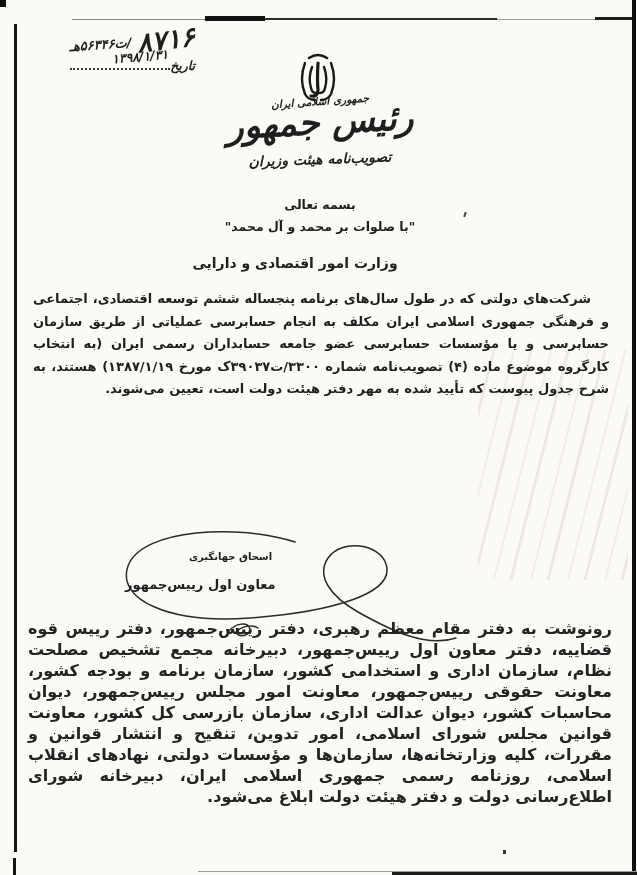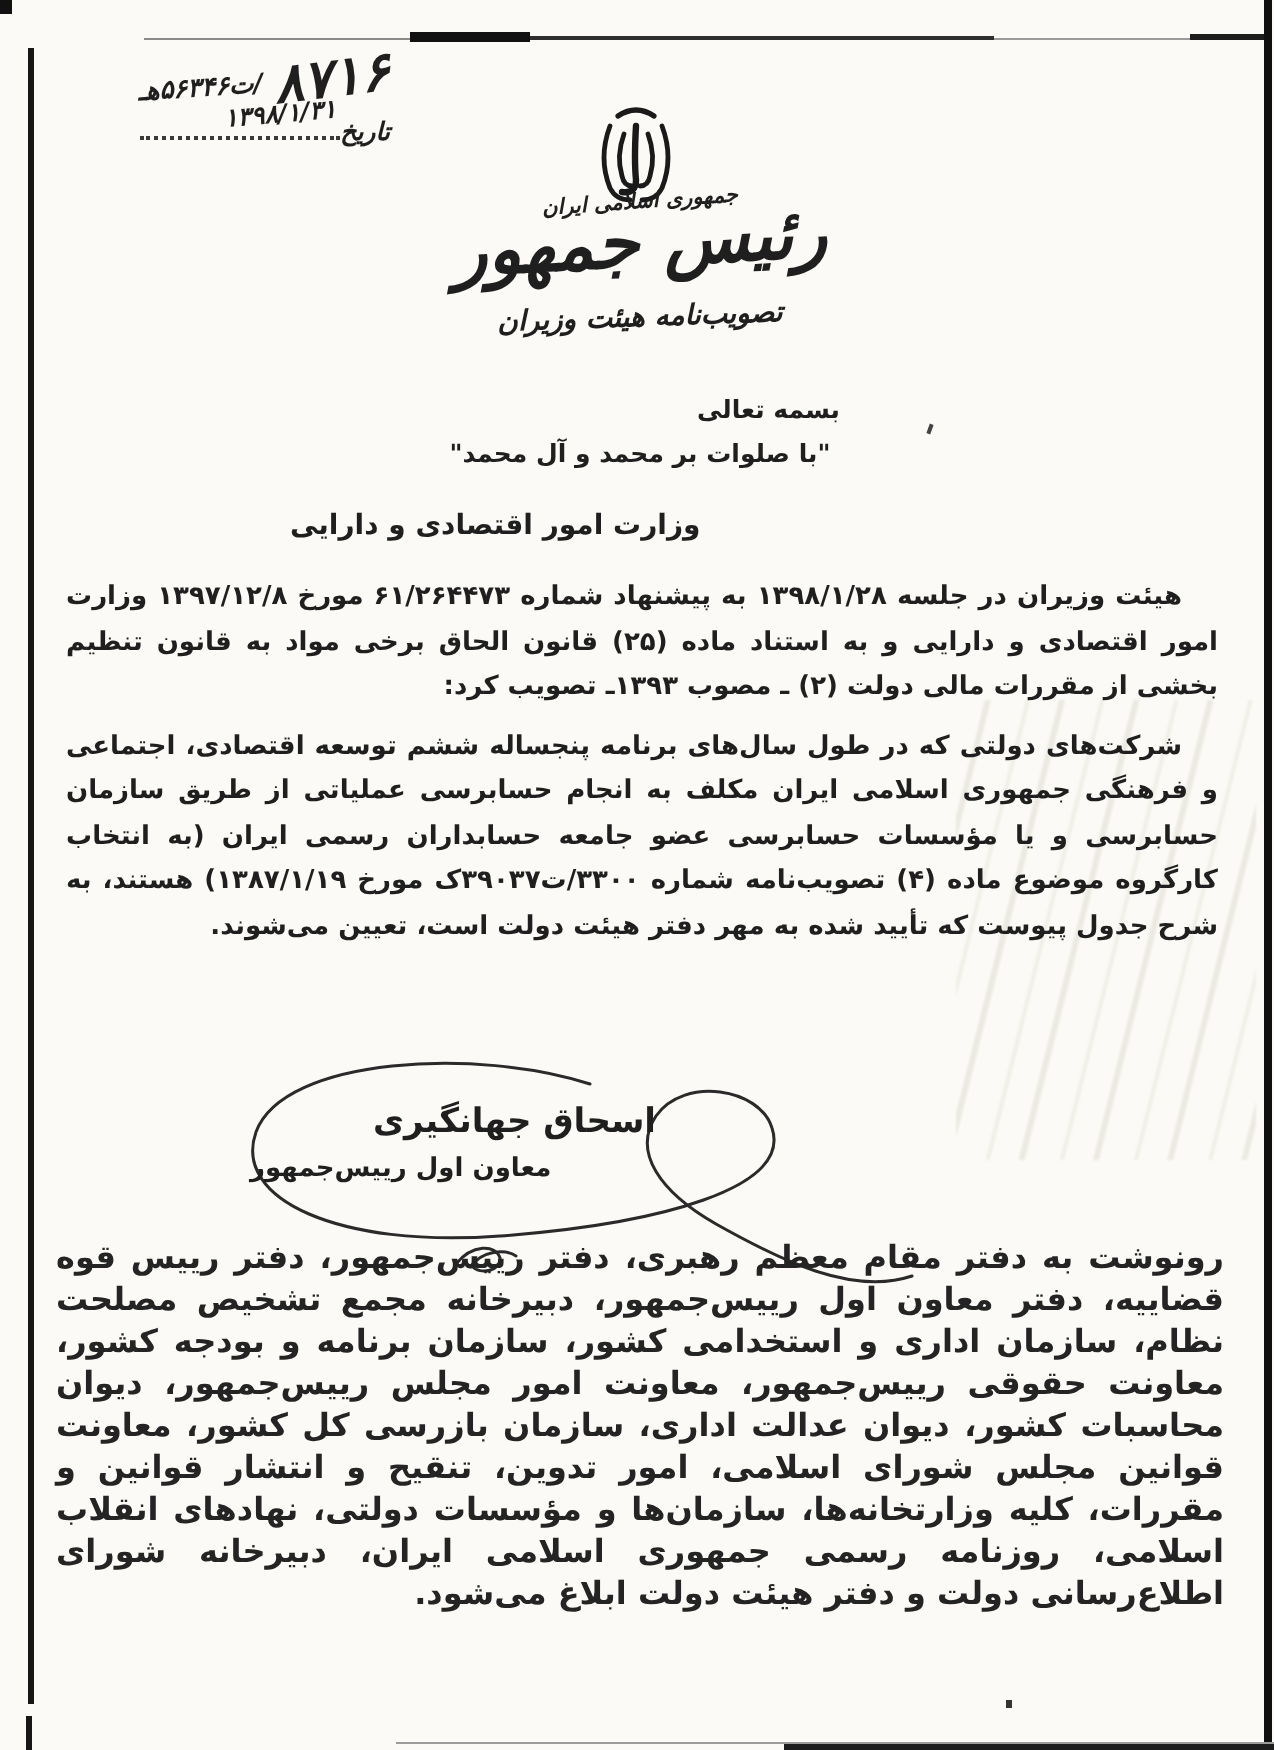--- a/index.html
+++ b/index.html
@@ -61,38 +61,38 @@
   }
   .hdr-title{
     position:absolute;left:208px;top:102px;width:224px;text-align:center;
     font-size:35px;font-weight:bold;font-style:italic;transform:rotate(-3deg);
   }
   .hdr-subtitle{
     position:absolute;left:205px;top:151px;width:230px;text-align:center;
     font-size:14px;font-weight:bold;font-style:italic;transform:rotate(-2deg);
   }
   
-  .besmeleh{position:absolute;left:220px;top:197px;width:200px;text-align:right;
+  .besmeleh{position:absolute;left:220px;top:197px;width:200px;text-align:center;
     font-size:12.5px;font-weight:bold;direction:rtl;}
   .salawat{position:absolute;left:175px;top:219px;width:290px;text-align:center;
     font-size:12.5px;font-weight:bold;direction:rtl;}
-  .addressee{position:absolute;left:145px;top:255px;width:300px;text-align:left;
+  .addressee{position:absolute;left:145px;top:255px;width:300px;text-align:center;
     font-size:14px;font-weight:bold;direction:rtl;}
   
   .body-text{
     position:absolute;left:33px;top:288px;width:576px;
     direction:rtl;text-align:justify;
     font-size:13px;font-weight:bold;line-height:22.5px;
   }
   .body-text p{margin:0;text-indent:18px;}
   .body-text p + p{margin-top:7px;}
   
   .sig-svg{position:absolute;left:90px;top:520px;}
-  .sig-name{position:absolute;left:133px;top:551px;width:195px;text-align:right;
-    font-size:17px;font-weight:bold;direction:rtl;}
+  .sig-name{position:absolute;left:133px;top:551px;width:195px;text-align:center;
+    font-size:10px;font-weight:bold;direction:rtl;}
   .sig-title{position:absolute;left:125px;top:577px;width:210px;text-align:left;
     font-size:13px;font-weight:bold;direction:rtl;}
   
   .distribution{
     position:absolute;left:28px;top:618px;width:584px;
     direction:rtl;text-align:justify;
     font-size:16px;font-weight:bold;line-height:21px;color:#242424;
   }
 </style>
 </head>
@@ -143,21 +143,20 @@
   <div class="hdr-country">جمهوری اسلامی ایران</div>
   <div class="hdr-title">رئیس جمهور</div>
   <div class="hdr-subtitle">تصویب‌نامه هیئت وزیران</div>
 
   <div class="besmeleh">بسمه تعالی</div>
   <div class="salawat">"با صلوات بر محمد و آل محمد"</div>
 
   <div class="addressee">وزارت امور اقتصادی و دارایی</div>
 
   <div class="body-text">
-    <p>هیئت وزیران در جلسه ۱۳۹۸/۱/۲۸ به پیشنهاد شماره ۶۱/۲۶۴۴۷۳ مورخ ۱۳۹۷/۱۲/۸ وزارت امور اقتصادی و دارایی و به استناد ماده (۲۵) قانون الحاق برخی مواد به قانون تنظیم بخشی از مقررات مالی دولت (۲) ـ مصوب ۱۳۹۳ـ تصویب کرد:</p>
     <p>شرکت‌های دولتی که در طول سال‌های برنامه پنجساله ششم توسعه اقتصادی، اجتماعی و فرهنگی جمهوری اسلامی ایران مکلف به انجام حسابرسی عملیاتی از طریق سازمان حسابرسی و یا مؤسسات حسابرسی عضو جامعه حسابداران رسمی ایران (به انتخاب کارگروه موضوع ماده (۴) تصویب‌نامه شماره ۳۳۰۰/ت۳۹۰۳۷ک مورخ ۱۳۸۷/۱/۱۹) هستند، به شرح جدول پیوست که تأیید شده به مهر دفتر هیئت دولت است، تعیین می‌شوند.</p>
   </div>
 
   <div class="sig-svg">
     <svg width="370" height="150" viewBox="0 0 370 150" aria-hidden="true">
       <g fill="none" stroke="#2a2a2a" stroke-width="1.5" stroke-linecap="round">
         <path d="M205 22 C150 4 52 8 38 46 C26 80 80 104 160 98 C240 92 306 74 296 44 C290 24 252 18 238 38 C226 56 240 76 268 92 C300 110 336 128 366 118"></path>
         <path d="M138 112 C146 102 158 102 160 109 C161 115 150 118 146 113 C150 106 162 104 168 108"></path>
       </g>
     </svg>

